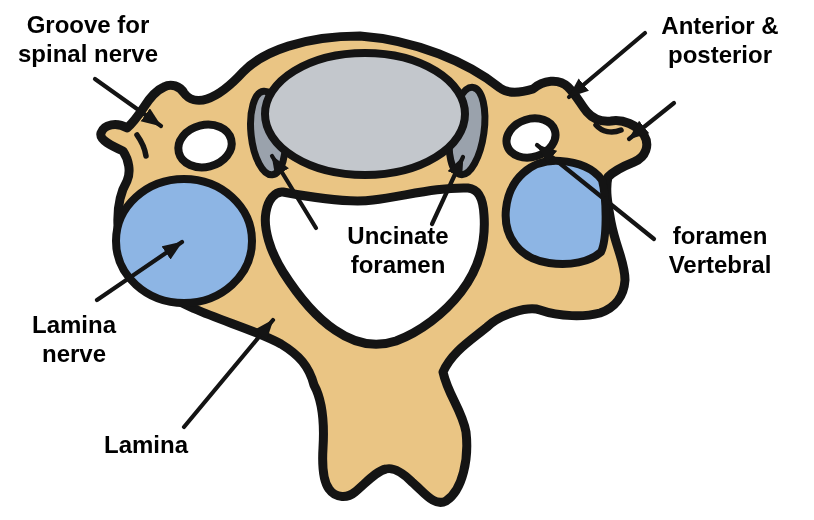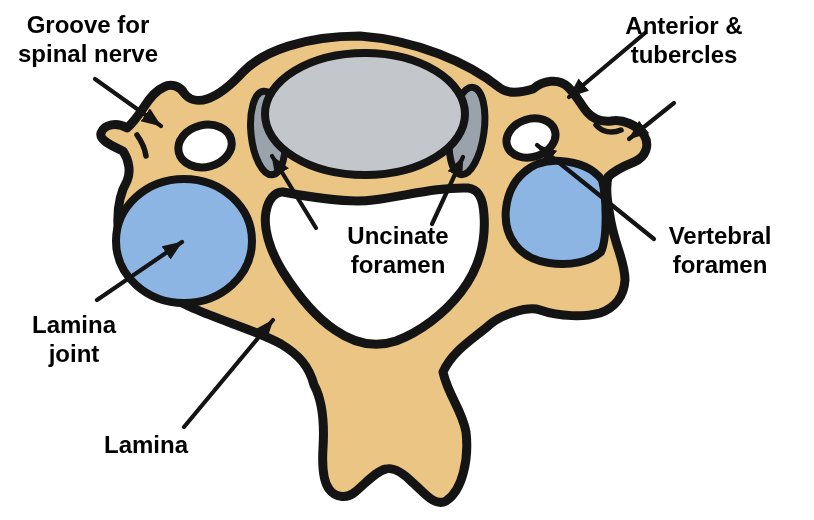--- a/index.html
+++ b/index.html
@@ -121,37 +121,37 @@
       <line x1="97" y1="300" x2="182" y2="242" marker-end="url(#arrowhead)"></line>
       <line x1="184" y1="427" x2="273" y2="320" marker-end="url(#arrowhead)"></line>
     </g>
   </svg>
 
   <div class="label" style="left:88px;top:10px">
     <div>Groove for</div>
     <div>spinal nerve</div>
   </div>
 
-  <div class="label" style="left:684px;top:11px">
+  <div class="label" style="left:720px;top:11px">
     <div>Anterior &amp;</div>
-    <div>tubercles</div>
+    <div>posterior</div>
   </div>
 
   <div class="label" style="left:398px;top:221px">
     <div>Uncinate</div>
     <div>foramen</div>
   </div>
 
   <div class="label" style="left:720px;top:221px">
+    <div>foramen</div>
     <div>Vertebral</div>
-    <div>foramen</div>
   </div>
 
   <div class="label" style="left:74px;top:310px">
     <div>Lamina</div>
-    <div>joint</div>
+    <div>nerve</div>
   </div>
 
   <div class="label" style="left:146px;top:430px">
     <div>Lamina</div>
   </div>
 
 </div>
 
 </body></html>

